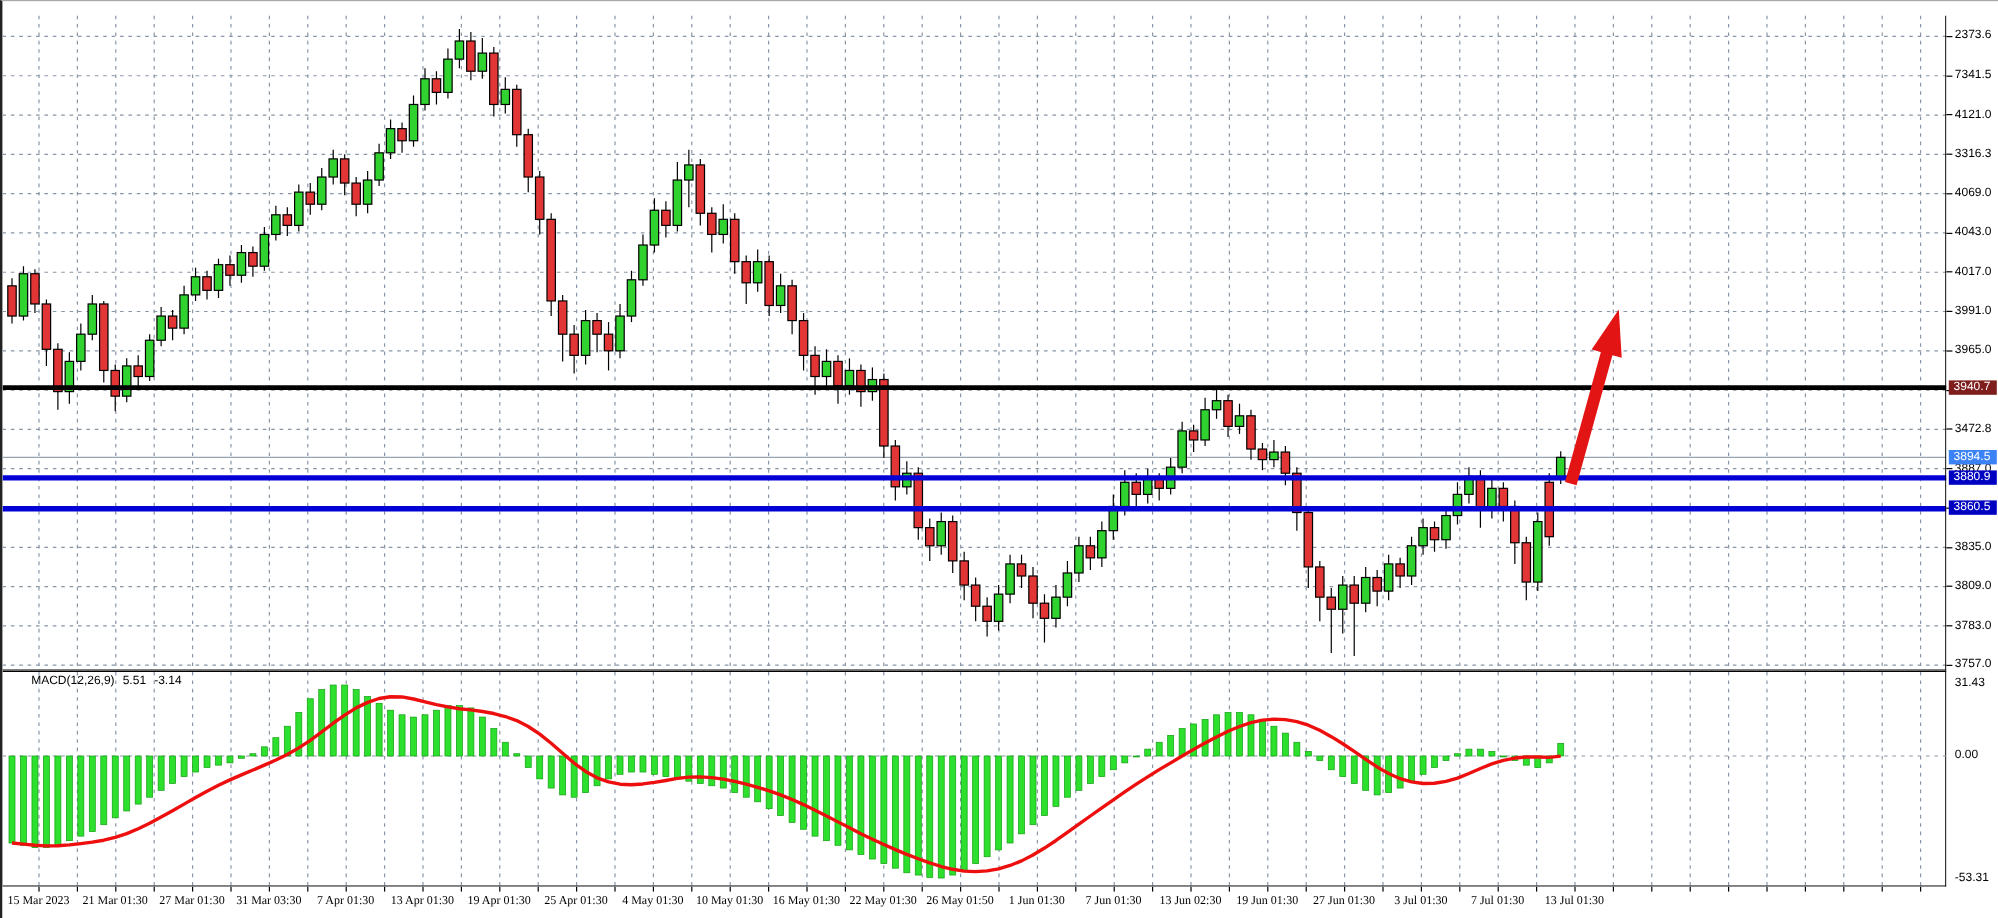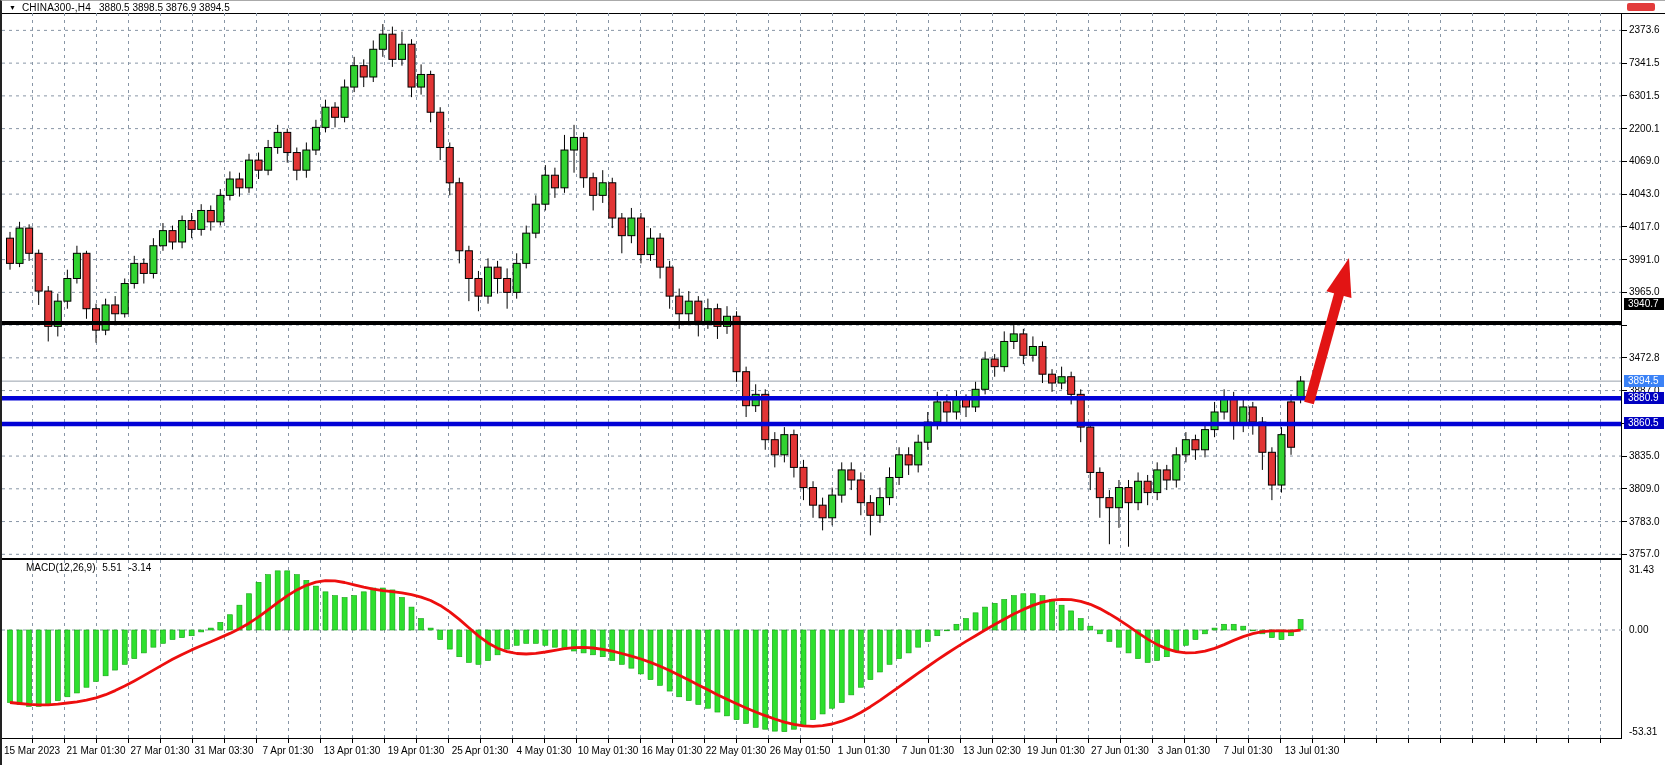--- a/index.html
+++ b/index.html
@@ -13,35 +13,29 @@
   #top-right-marker{position:absolute;right:10px;top:2px;width:28px;height:8px;border-radius:2px;}
   svg{position:absolute;left:0;display:block;}
   #main-svg{top:12px;}
   #macd-svg{top:558px;}
   #price-axis{position:absolute;left:1620px;top:0;width:45px;height:765px;font-size:10px;color:#000;}
   .axlbl{position:absolute;left:7px;white-space:nowrap;}
   .badge{position:absolute;left:2px;width:40px;height:12px;line-height:12px;color:#fff;
          padding-left:4px;font-size:10px;box-sizing:border-box;}
   #time-axis{position:absolute;left:0;top:738px;width:1620px;height:27px;background:#fff;font-size:10px;color:#000;}
   .tick{position:absolute;top:0;width:1px;height:4px;background:#000;}
-  .dlbl{position:absolute;top:6px;transform:translateX(-50%);white-space:nowrap;}
+  .dlbl{position:absolute;top:6px;transform:translateX(-50%);white-space:nowrap;font-family:Liberation Serif, serif;}
   #macd-label{position:absolute;left:24px;top:561px;font-size:10px;color:#000;white-space:nowrap;}
   #macd-label span{margin-right:4px;}
 </style>
 </head>
 <body>
 
 <div id="app">
 
-  <div id="title-bar">
-    <span id="symbol-dropdown">▼</span>
-    <span id="title-text">CHINA300-,H4</span>
-    <span id="title-ohlc">3880.5 3898.5 3876.9 3894.5</span>
-    <span id="top-right-marker" style="background: rgb(226, 59, 59);"></span>
-  </div>
 
   <svg id="main-svg" width="1620" height="546">
       <line stroke="#8896A6" stroke-width="1" stroke-dasharray="3 4" x1="30.5" y1="0" x2="30.5" y2="546"></line>
       <line stroke="#8896A6" stroke-width="1" stroke-dasharray="3 4" x1="62.5" y1="0" x2="62.5" y2="546"></line>
       <line stroke="#8896A6" stroke-width="1" stroke-dasharray="3 4" x1="94.5" y1="0" x2="94.5" y2="546"></line>
       <line stroke="#8896A6" stroke-width="1" stroke-dasharray="3 4" x1="126.5" y1="0" x2="126.5" y2="546"></line>
       <line stroke="#8896A6" stroke-width="1" stroke-dasharray="3 4" x1="158.5" y1="0" x2="158.5" y2="546"></line>
       <line stroke="#8896A6" stroke-width="1" stroke-dasharray="3 4" x1="190.5" y1="0" x2="190.5" y2="546"></line>
       <line stroke="#8896A6" stroke-width="1" stroke-dasharray="3 4" x1="222.5" y1="0" x2="222.5" y2="546"></line>
       <line stroke="#8896A6" stroke-width="1" stroke-dasharray="3 4" x1="254.5" y1="0" x2="254.5" y2="546"></line>
@@ -611,28 +605,28 @@
       <div class="axlbl" style="top:285.34479999999996px">3965.0</div>
       <div style="position:absolute;left:0;top:258.1003999999999px;width:5px;height:1px;background:#000"></div>
       <div class="axlbl" style="top:252.60039999999992px">3991.0</div>
       <div style="position:absolute;left:0;top:225.35599999999994px;width:5px;height:1px;background:#000"></div>
       <div class="axlbl" style="top:219.85599999999994px">4017.0</div>
       <div style="position:absolute;left:0;top:192.61159999999995px;width:5px;height:1px;background:#000"></div>
       <div class="axlbl" style="top:187.11159999999995px">4043.0</div>
       <div style="position:absolute;left:0;top:159.8671999999999px;width:5px;height:1px;background:#000"></div>
       <div class="axlbl" style="top:154.3671999999999px">4069.0</div>
       <div style="position:absolute;left:0;top:127.12279999999993px;width:5px;height:1px;background:#000"></div>
-      <div class="axlbl" style="top:121.62279999999993px">2200.1</div>
+      <div class="axlbl" style="top:121.62279999999993px">3316.3</div>
       <div style="position:absolute;left:0;top:94.37839999999994px;width:5px;height:1px;background:#000"></div>
-      <div class="axlbl" style="top:88.87839999999994px">6301.5</div>
+      <div class="axlbl" style="top:88.87839999999994px">4121.0</div>
       <div style="position:absolute;left:0;top:61.6339999999999px;width:5px;height:1px;background:#000"></div>
       <div class="axlbl" style="top:56.1339999999999px">7341.5</div>
       <div style="position:absolute;left:0;top:28.889599999999973px;width:5px;height:1px;background:#000"></div>
       <div class="axlbl" style="top:23.389599999999973px">2373.6</div>
-      <div class="badge" style="top:297px;background:#000000">3940.7</div>
+      <div class="badge" style="top:316px;background:#7f1d1d">3940.7</div>
       <div class="badge" style="top:373.63249999999994px;background:#3b82f6">3894.5</div>
       <div class="badge" style="top:390.7603399999998px;background:#0000C0">3880.9</div>
       <div class="badge" style="top:416.4521px;background:#0000C0">3860.5</div>
       <div class="axlbl" style="top:563.03156px">31.43</div>
       <div class="axlbl" style="top:623px">0.00</div>
       <div class="axlbl" style="top:724.7154800000001px">-53.31</div>
     </div>
 
   <div id="time-axis">
       <div class="tick" style="left:30px"></div>
@@ -696,18 +690,18 @@
       <div class="dlbl" style="left:542px">4 May 01:30</div>
       <div class="dlbl" style="left:606px">10 May 01:30</div>
       <div class="dlbl" style="left:670px">16 May 01:30</div>
       <div class="dlbl" style="left:734px">22 May 01:30</div>
       <div class="dlbl" style="left:798px">26 May 01:50</div>
       <div class="dlbl" style="left:862px">1 Jun 01:30</div>
       <div class="dlbl" style="left:926px">7 Jun 01:30</div>
       <div class="dlbl" style="left:990px">13 Jun 02:30</div>
       <div class="dlbl" style="left:1054px">19 Jun 01:30</div>
       <div class="dlbl" style="left:1118px">27 Jun 01:30</div>
-      <div class="dlbl" style="left:1182px">3 Jan 01:30</div>
+      <div class="dlbl" style="left:1182px">3 Jul 01:30</div>
       <div class="dlbl" style="left:1246px">7 Jul 01:30</div>
       <div class="dlbl" style="left:1310px">13 Jul 01:30</div>
     </div>
 
 </div>
 
 </body></html>

